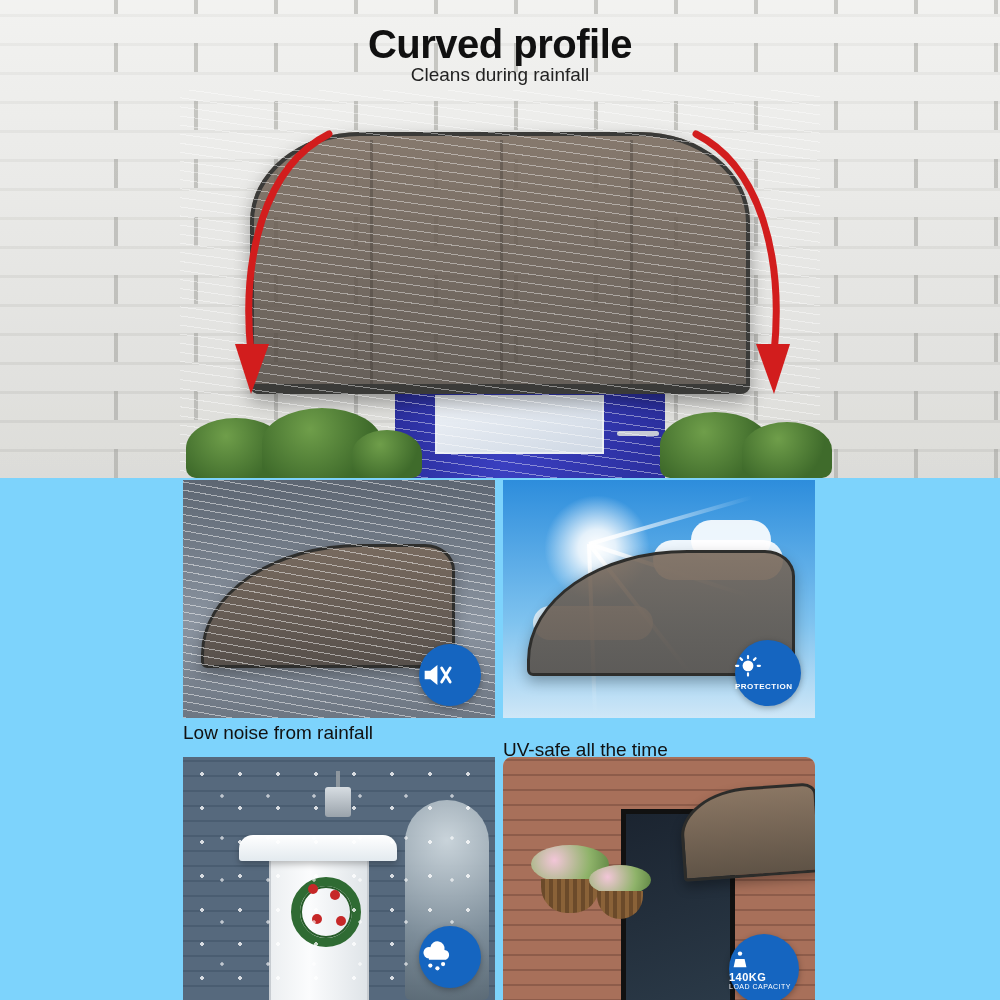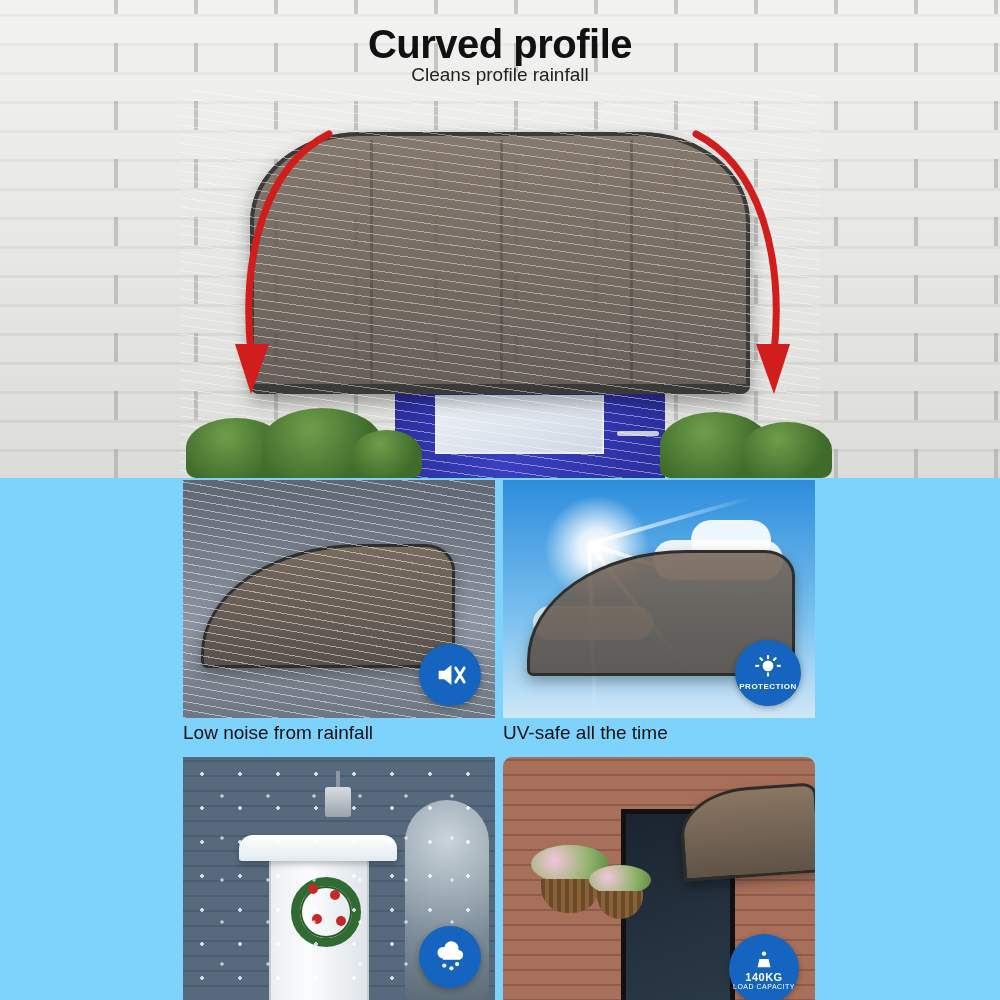--- a/index.html
+++ b/index.html
@@ -103,21 +103,21 @@
   .mini-canopy{
     position:absolute;
     border-radius:160px 30px 6px 6px / 110px 26px 6px 6px;
     background:linear-gradient(180deg,rgba(120,104,90,.9),rgba(80,70,62,.85));
     border:3px solid #2e2e2c;
     box-shadow:0 6px 14px rgba(0,0,0,.3);
   }
 
   .badge{
     position:absolute;border-radius:50%;
-    background:#1565c0;color:#fff;display:flex;align-items:center;justify-content:center;
+    background:#1565c0;color:#fff;display:flex;align-items:flex-start;justify-content:center;
     flex-direction:column;box-shadow:0 2px 6px rgba(0,0,0,.3);
   }
   .badge .bt{font-size:10px;font-weight:bold;letter-spacing:.5px;}
   .cap-row{position:absolute;left:0;top:242px;width:1000px;height:34px;}
   .cap{position:absolute;font-size:19px;color:#111;}
 
   
   .bot{position:absolute;left:0;top:757px;width:1000px;height:243px;}
   .bot-left{left:183px;top:0;width:312px;height:243px;background:linear-gradient(180deg,#4e6478,#6a8095);}
   .bot-right{left:503px;top:0;width:312px;height:257px;background:linear-gradient(180deg,#cdd6df,#e7edf2);border-radius:9px;}
@@ -198,21 +198,21 @@
 
     <div class="hedge">
       <div class="bush" style="left:186px;width:100px;height:60px;"></div>
       <div class="bush" style="left:262px;width:120px;height:70px;"></div>
       <div class="bush" style="left:352px;width:70px;height:48px;"></div>
       <div class="bush" style="left:660px;width:110px;height:66px;"></div>
       <div class="bush" style="left:742px;width:90px;height:56px;"></div>
     </div>
 
     <div class="hero-title">Curved profile</div>
-    <div class="hero-sub">Cleans profile rainfall</div>
+    <div class="hero-sub">Cleans during rainfall</div>
   </section>
 
   <section class="mid">
 
     <div class="tile mid-left">
       <div class="mini-canopy" style="left:18px;top:64px;width:248px;height:118px;"></div>
       <div class="storm-rain"></div>
       <div class="badge" style="right:14px;bottom:12px;width:62px;height:62px;">
         <svg width="34" height="34" viewBox="0 0 24 24">
           <path d="M4 9v6h4l5 4V5L8 9H4z" fill="#fff"></path>
@@ -237,21 +237,21 @@
           <g stroke="#fff" stroke-width="2" stroke-linecap="round">
             <path d="M12 1v2M12 17v2M3 10H1M23 10h-2M5 3l1.5 1.5M19 3l-1.5 1.5"></path>
           </g>
         </svg>
         <span class="bt" style="font-size:8px;margin-top:1px;">PROTECTION</span>
       </div>
     </div>
 
     <div class="cap-row">
       <div class="cap" style="left:183px;width:312px;">Low noise from rainfall</div>
-      <div class="cap" style="left:503px;width:312px;">UV-safe all the time</div>
+      <div class="cap" style="left:503px;width:312px;margin-top:17px;">UV-safe all the time</div>
     </div>
   </section>
 
   <section class="bot">
 
     <div class="tile bot-left">
       <div class="siding"></div>
       <div class="tree"></div>
       <div class="lamp"></div>
       <div class="door2"></div>

